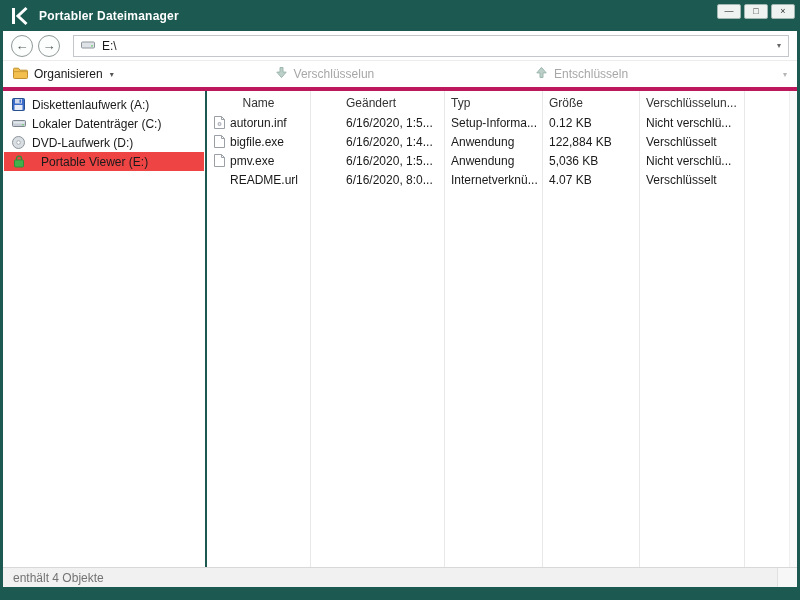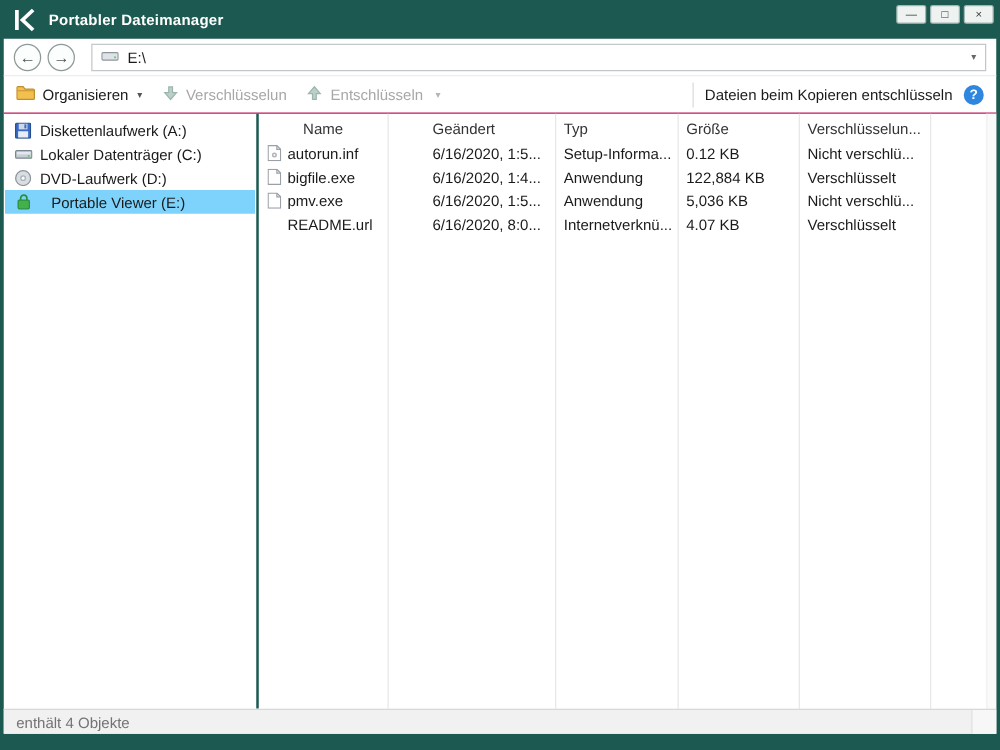--- a/index.html
+++ b/index.html
@@ -22,35 +22,35 @@
   
   .navbar { height:30px; flex:none; display:flex; align-items:center; gap:5px; padding:0 8px; border-bottom:1px solid #ececec; }
   .navbtn { width:22px; height:22px; border-radius:50%; border:1px solid #8f9a98; background:#fcfdfd;
             display:flex; align-items:center; justify-content:center; color:#4f5a58; font-size:13px; }
   .addressbar { flex:1; height:22px; margin-left:8px; border:1px solid #c3c7cb; background:#fff;
                 display:flex; align-items:center; gap:7px; padding:0 7px; }
   .addr { font-size:12px; color:#1a1a1a; }
   .addr-dd { margin-left:auto; color:#666; font-size:8px; }
 
   
-  .toolbar { height:30px; flex:none; display:flex; align-items:center; gap:16px; padding:0 10px; border-bottom:1px solid #be185d;justify-content:space-between; }
+  .toolbar { height:30px; flex:none; display:flex; align-items:center; gap:32px; padding:0 10px; border-bottom:4px solid #be185d;justify-content:space-between; }
   .tb-item { display:flex; align-items:center; gap:6px; white-space:nowrap; }
   .tb-item .dd { font-size:8px; color:#555; margin-left:1px; }
   .tb-item.disabled { color:#a7a7a7; }
   .dd-alone { font-size:8px; color:#b5b5b5; margin-left:-6px; }
   .tb-right { margin-left:auto; display:flex; align-items:center; gap:9px; }
   .vsep { width:1px; height:20px; background:#dcdcdc; }
   .help { width:16px; height:16px; border-radius:50%; background:#2e86de; color:#fff; font-weight:bold;
           font-size:11px; line-height:16px; text-align:center; }
 
   
   .main { flex:1; min-height:0; display:flex; }
   .sidebar { width:202px; flex:none; padding-top:4px; }
   .side-item { height:19px; display:flex; align-items:center; gap:6px; padding:0 4px 0 7px; margin:0 1px; white-space:nowrap; }
-  .side-item.selected { background:#7dd3fc;gap:15px; }
+  .side-item.selected { background:#ef4444;gap:15px; }
   .si-icon { width:15px; display:flex; justify-content:center; flex:none; }
   .vdivider { width:2px; flex:none; background:#1c5a51; }
 
   
   .filelist { flex:1; min-width:0; display:flex; }
   .col { flex:none; border-right:1px solid #e8e8e8; overflow:hidden; }
   .col.filler { flex:1; border-right:none; }
   .hdr { height:22px; padding:5px 6px 0; color:#333; position:relative; white-space:nowrap; }
   .sort { position:absolute; top:-2px; left:50%; transform:translateX(-50%); font-size:10px; color:#777; }
   .cell { height:19px; padding:3px 6px 0; white-space:nowrap; overflow:hidden; }
@@ -134,25 +134,20 @@
         <span>
           <svg width="13" height="13" viewBox="0 0 13 13">
             <path d="M6.5 1.4 L11.2 6.9 H8 v4.6 H5 V6.9 H1.8 z" fill="#bcd0c9" stroke="#9cb6ae"></path>
           </svg>
         </span>
         <span>Entschlüsseln</span>
       </div>
 
       <span class="dd-alone">▾</span>
 
-      <div class="tb-right">
-        <div class="vsep"></div>
-        <span>Dateien beim Kopieren entschlüsseln</span>
-        <span class="help">?</span>
-      </div>
     </div>
 
     <div class="main">
 
       <div class="sidebar">
         <div class="side-item">
           <span class="si-icon">
             <svg width="13" height="13" viewBox="0 0 13 13">
               <rect x="0.5" y="0.5" width="12" height="12" rx="1" fill="#3a6bc9" stroke="#27508f"></rect>
               <rect x="3" y="1" width="7" height="4.5" fill="#cfd8e8"></rect>

